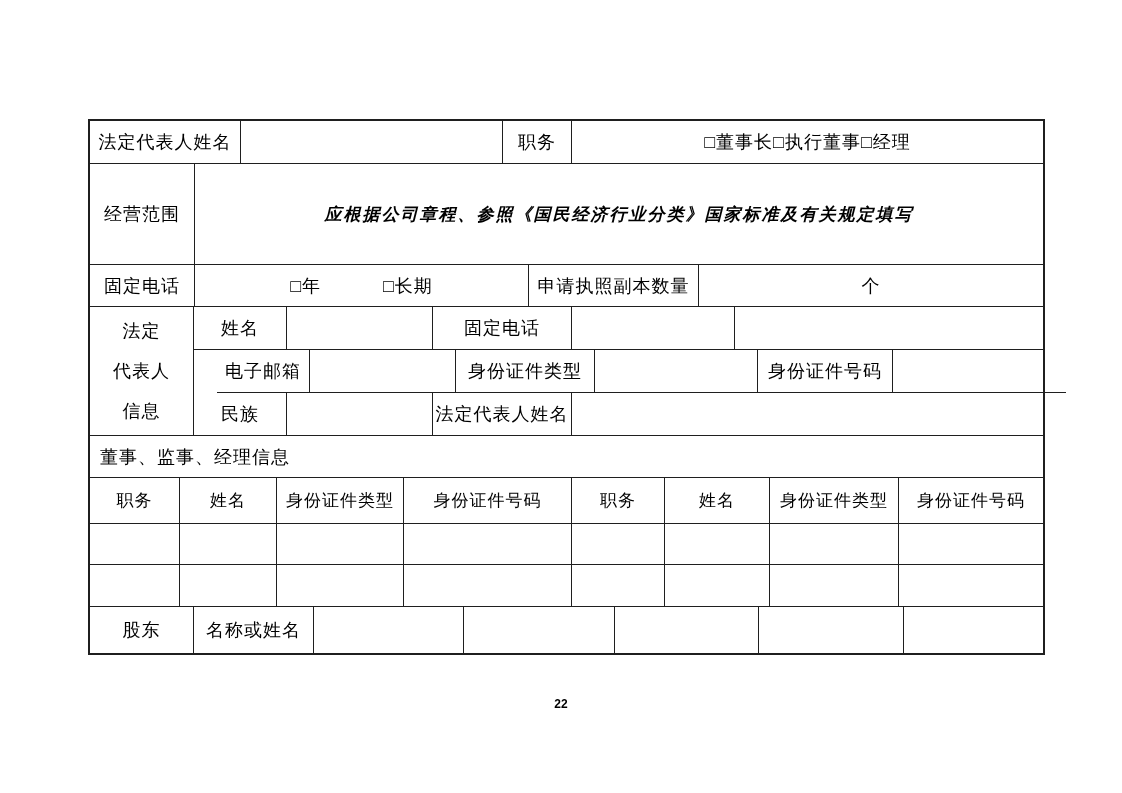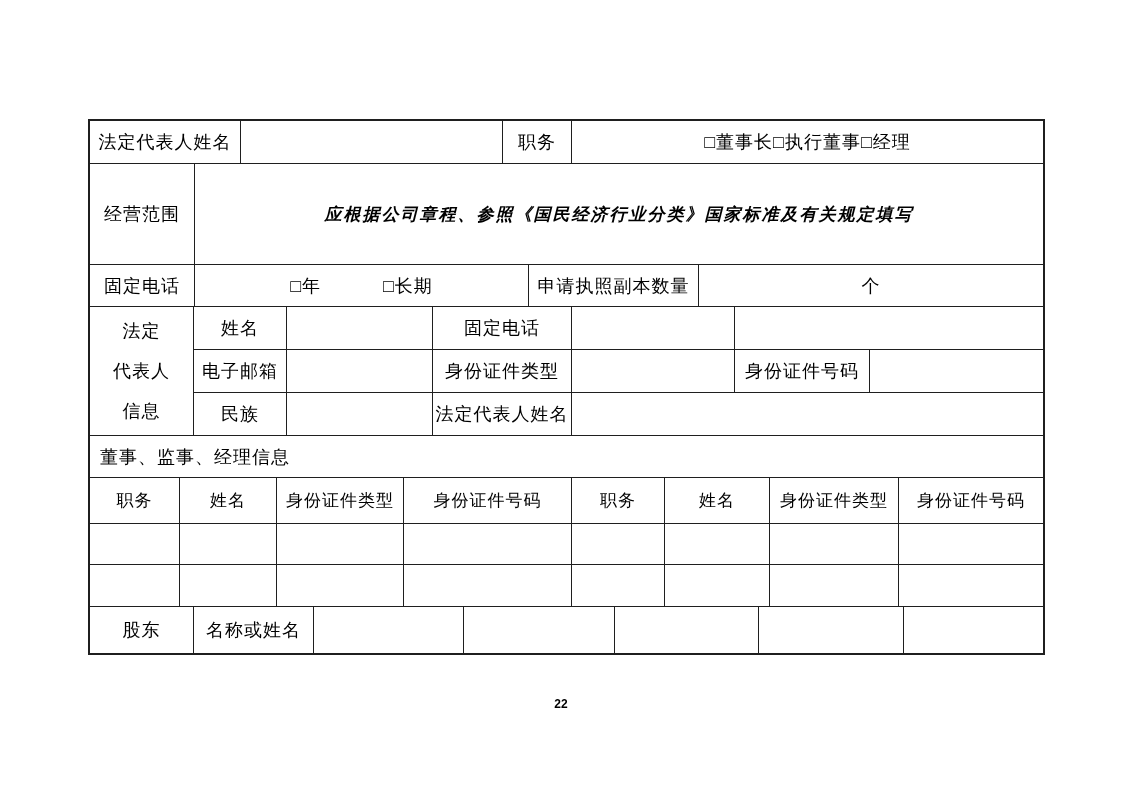--- a/index.html
+++ b/index.html
@@ -70,21 +70,21 @@
       <span>信息</span>
     </div>
     <div class="subcol">
       <div class="subrow" style="height:43px;">
         <div class="cell" style="width:93px;">姓名</div>
         <div class="cell" style="width:146px;"></div>
         <div class="cell" style="width:139px;">固定电话</div>
         <div class="cell" style="width:163px;"></div>
         <div class="cell last flex1"></div>
       </div>
-      <div class="subrow" style="height:43px;">
+      <div class="subrow" style="height:43px;margin-left:23px;">
         <div class="cell" style="width:93px;">电子邮箱</div>
         <div class="cell" style="width:146px;"></div>
         <div class="cell" style="width:139px;">身份证件类型</div>
         <div class="cell" style="width:163px;"></div>
         <div class="cell" style="width:135px;">身份证件号码</div>
         <div class="cell last flex1"></div>
       </div>
       <div class="subrow" style="height:43px;">
         <div class="cell" style="width:93px;">民族</div>
         <div class="cell" style="width:146px;"></div>

